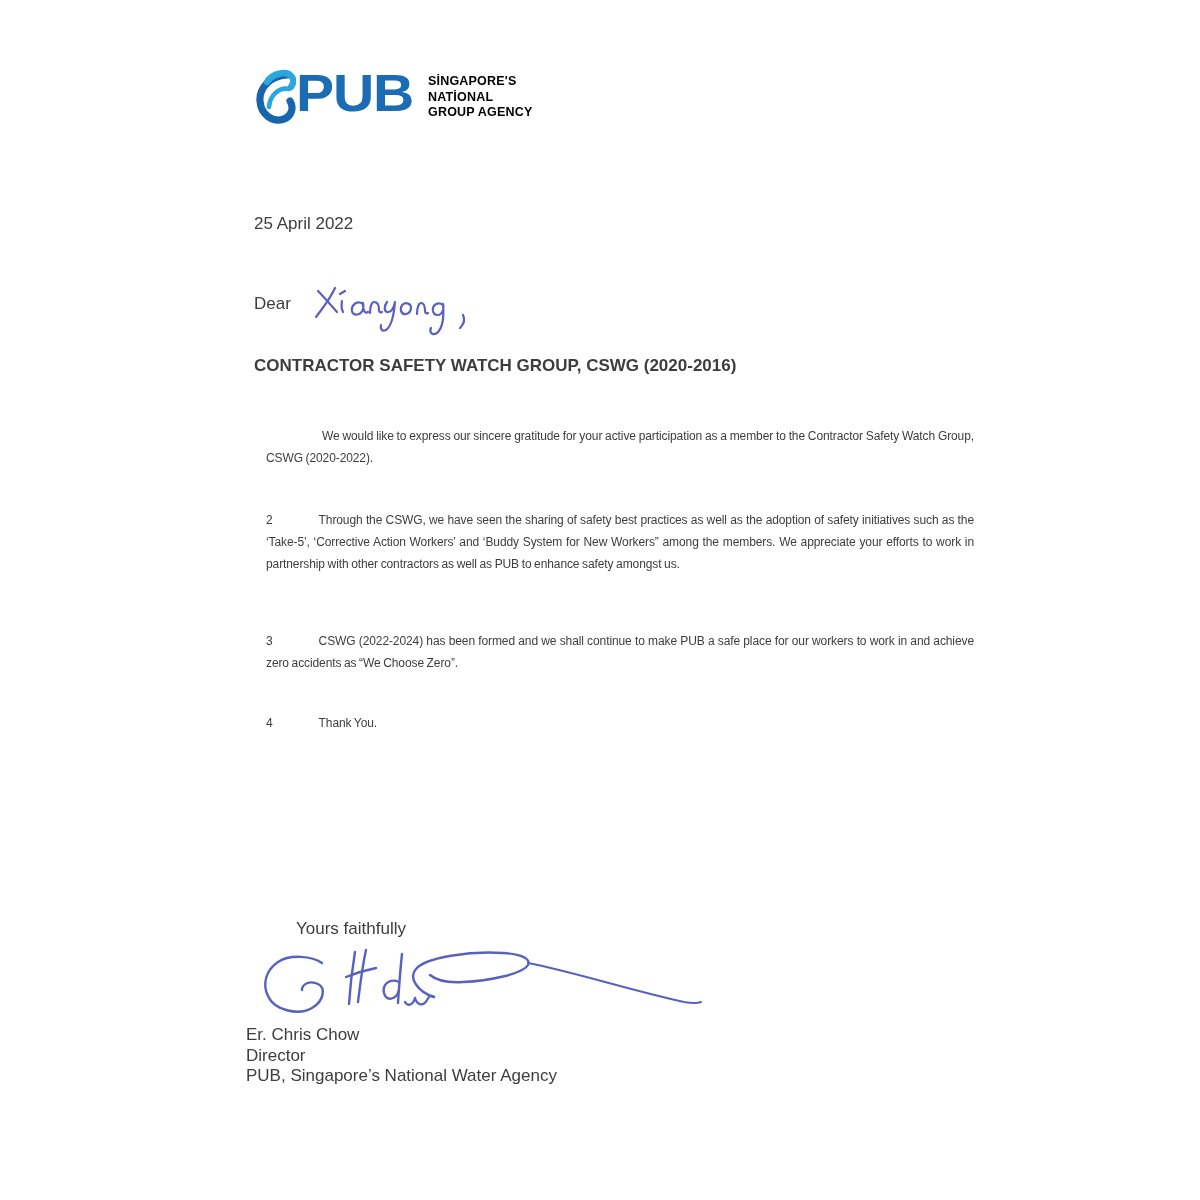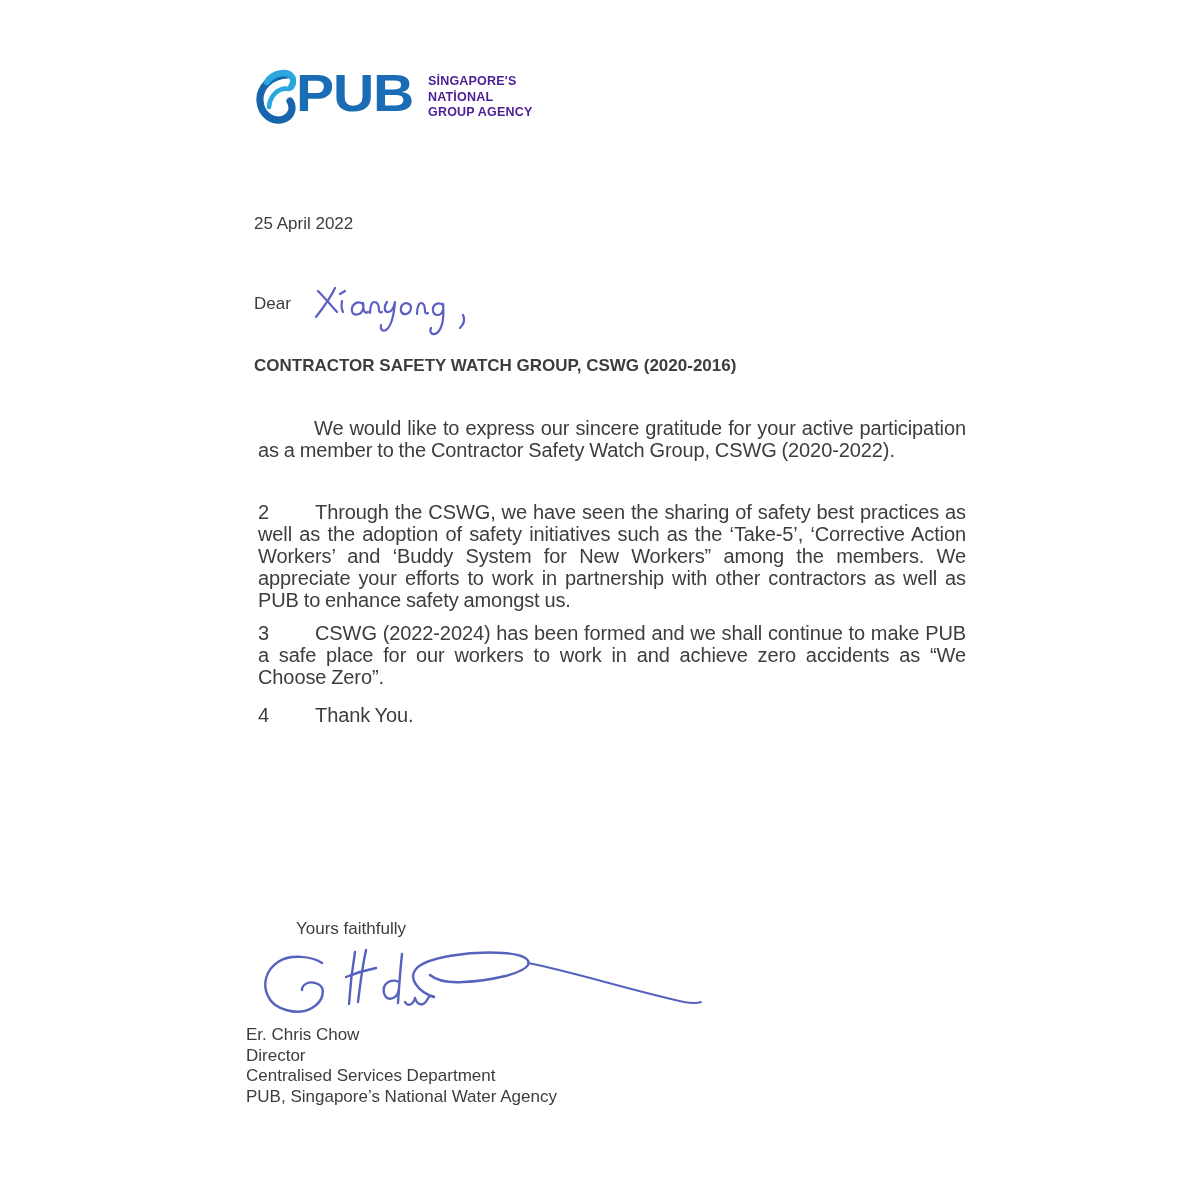--- a/index.html
+++ b/index.html
@@ -13,22 +13,22 @@
     position:absolute;left:296px;top:68px;font-size:51px;font-weight:bold;
     letter-spacing:-1px;line-height:1;transform:scaleX(1.12);transform-origin:left top;
   }
   .logo-tagline{
     position:absolute;left:428px;top:74px;font-size:12.5px;font-weight:bold;
     line-height:15.5px;letter-spacing:0.2px;
   }
   
   .line{position:absolute;left:254px;font-size:17px;line-height:22px;}
   .para{
-    position:absolute;left:254px;width:708px;margin:4px;
-    font-size:20px;line-height:22px;text-align:justify;
+    position:absolute;left:254px;width:708px;margin:12px;
+    font-size:12px;line-height:22px;text-align:justify;
     letter-spacing:-0.1px;word-spacing:-0.6px;
   }
   .para.indent{text-indent:56px;}
   .pnum{display:inline;}
   .ptab{display:inline-block;width:46px;}
   .subject{font-weight:bold;letter-spacing:0;}
   .signoff{position:absolute;left:246px;font-size:17px;line-height:20.5px;}
   .hand-svg{position:absolute;}
   .ink{fill:none;stroke-linecap:round;stroke-linejoin:round;}
 </style>
@@ -37,21 +37,21 @@
 
 <div class="page">
 
   <div>
     <svg class="logo-swirl" viewBox="0 0 40 58" aria-hidden="true">
       <path class="ink" d="M31,7 C14,8 3,20 4,33 C5,47 17,55 28,51 C36,48 38,39 34,33" stroke="#1965ad" stroke-width="7.2"></path>
       <path class="ink" d="M11,14 C17,5 31,2 36,9 C38,12 37,16 35,19" stroke="#2ba7dd" stroke-width="6.4"></path>
       <path class="ink" d="M13,39 C14,27 23,19 33,21" stroke="#2ba7dd" stroke-width="4.6"></path>
     </svg>
     <div class="logo-brand" style="color:#1a6cb5;">PUB</div>
-    <div class="logo-tagline" style="color:#4c1d95;">
+    <div class="logo-tagline" style="color:#000000;">
       <div>SİNGAPORE'S</div>
       <div>NATİONAL</div>
       <div>GROUP AGENCY</div>
     </div>
   </div>
 
   <div class="line" style="top:213px;text-align:right;">25 April 2022</div>
 
   <div class="line" style="top:293px;">Dear</div>
 
@@ -101,17 +101,16 @@
       <path d="M139,42 C130,38 122,44 124,53 C126,61 136,61 139,50"></path>
       <path d="M145,62 C148,67 153,65 155,58 C157,65 163,67 167,60 C169,56 171,55 174,57"></path>
       <path d="M174,57 C158,52 148,38 156,29 C166,17 210,11 243,13 C262,14 271,19 268,25 C263,34 228,41 203,42 C187,43 176,40 170,35"></path>
       <path d="M268,23 C310,31 370,50 424,62 C430,63 436,64 441,62" stroke-width="1.9"></path>
     </g>
   </svg>
 
   <div class="signoff" style="top:1025px;">
     <div>Er. Chris Chow</div>
     <div>Director</div>
-    <div>Centralised Services Department</div>
     <div>PUB, Singapore’s National Water Agency</div>
   </div>
 
 </div>
 
 </body></html>

